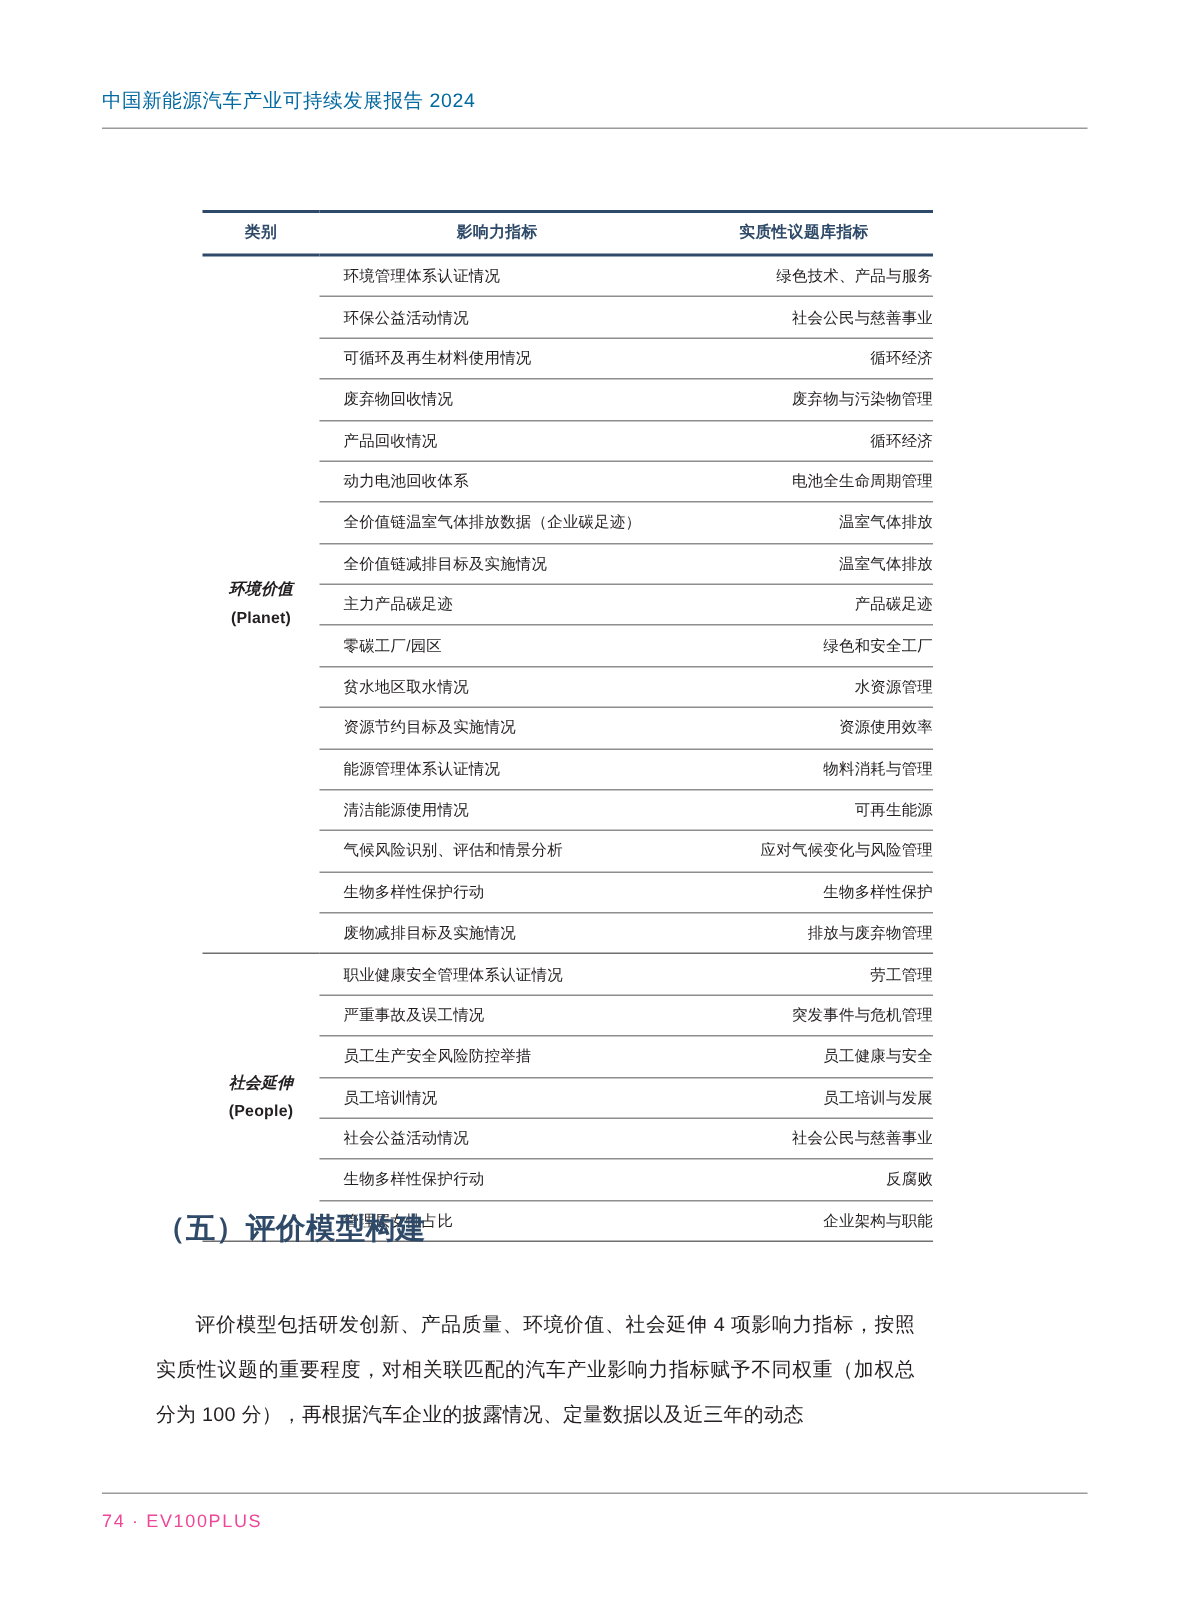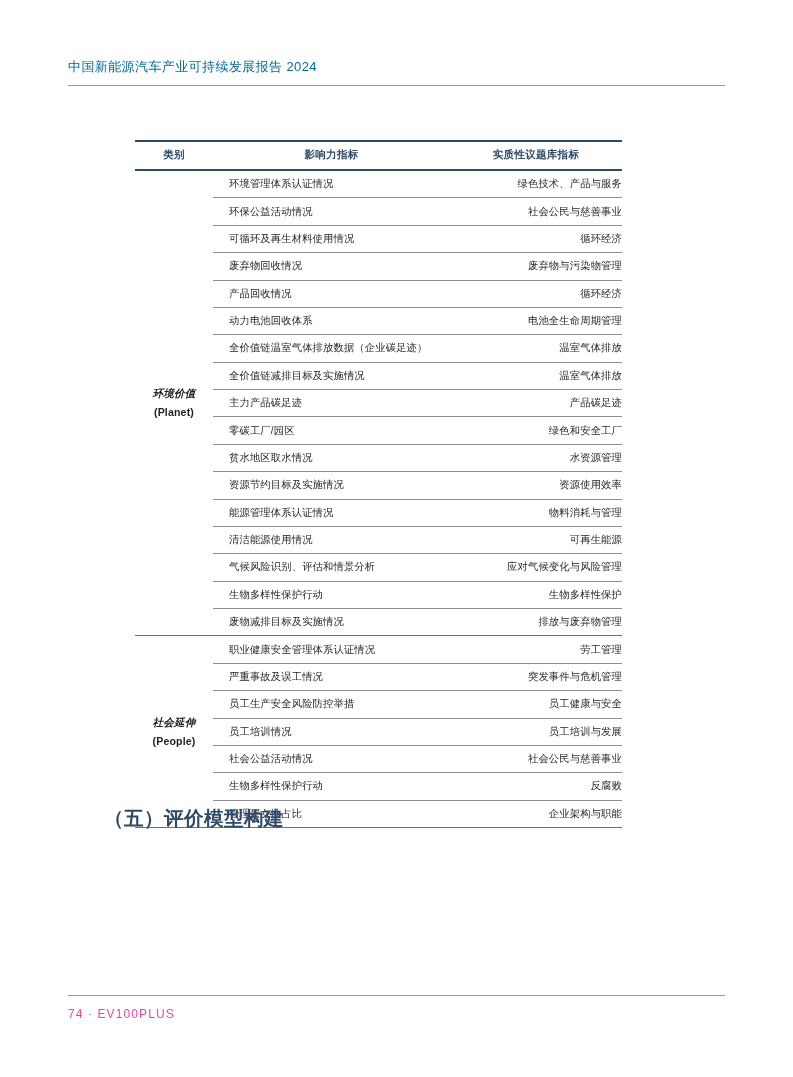--- a/index.html
+++ b/index.html
@@ -295,19 +295,20 @@
           </tr>
           <tr class="end-row">
             <td colspan="3"></td>
           </tr>
         </tbody>
     </table>
   </div>
 
   <div class="section-heading">（五）评价模型构建</div>
 
+  <div class="body-para">评价模型包括研发创新、产品质量、环境价值、社会延伸 4 项影响力指标，按照实质性议题的重要程度，对相关联匹配的汽车产业影响力指标赋予不同权重（加权总分为 100 分），再根据汽车企业的披露情况、定量数据以及近三年的动态</div>
 
   <div class="footer">
     <div class="ft-rule"></div>
     <div class="ft-text">74 · EV100PLUS</div>
   </div>
 
 </div>
 
 </body></html>

